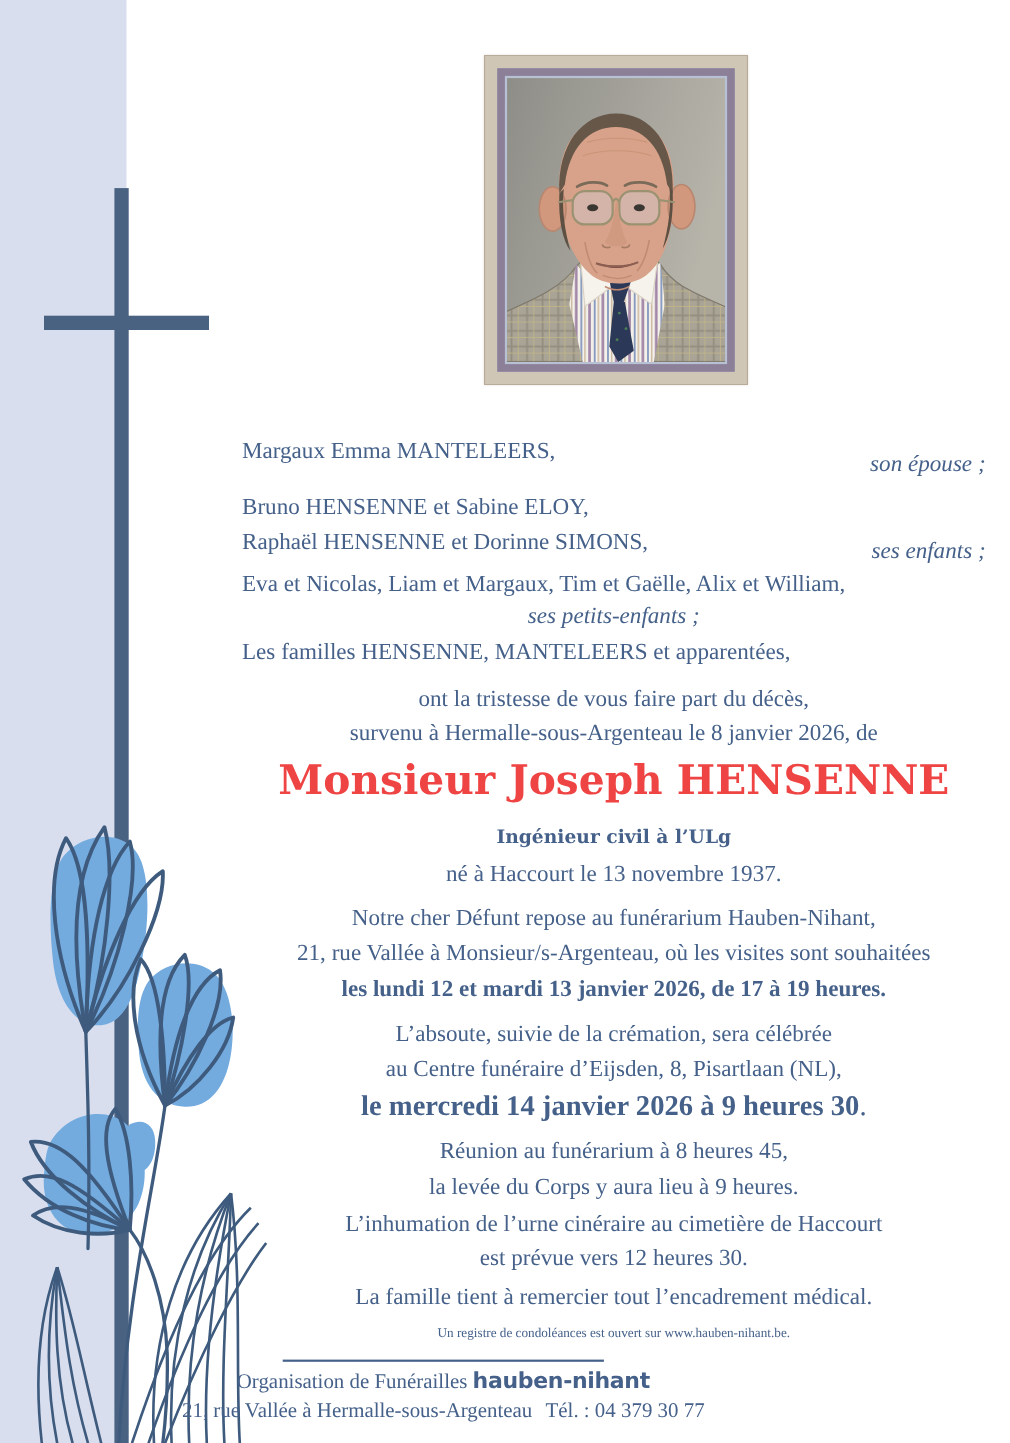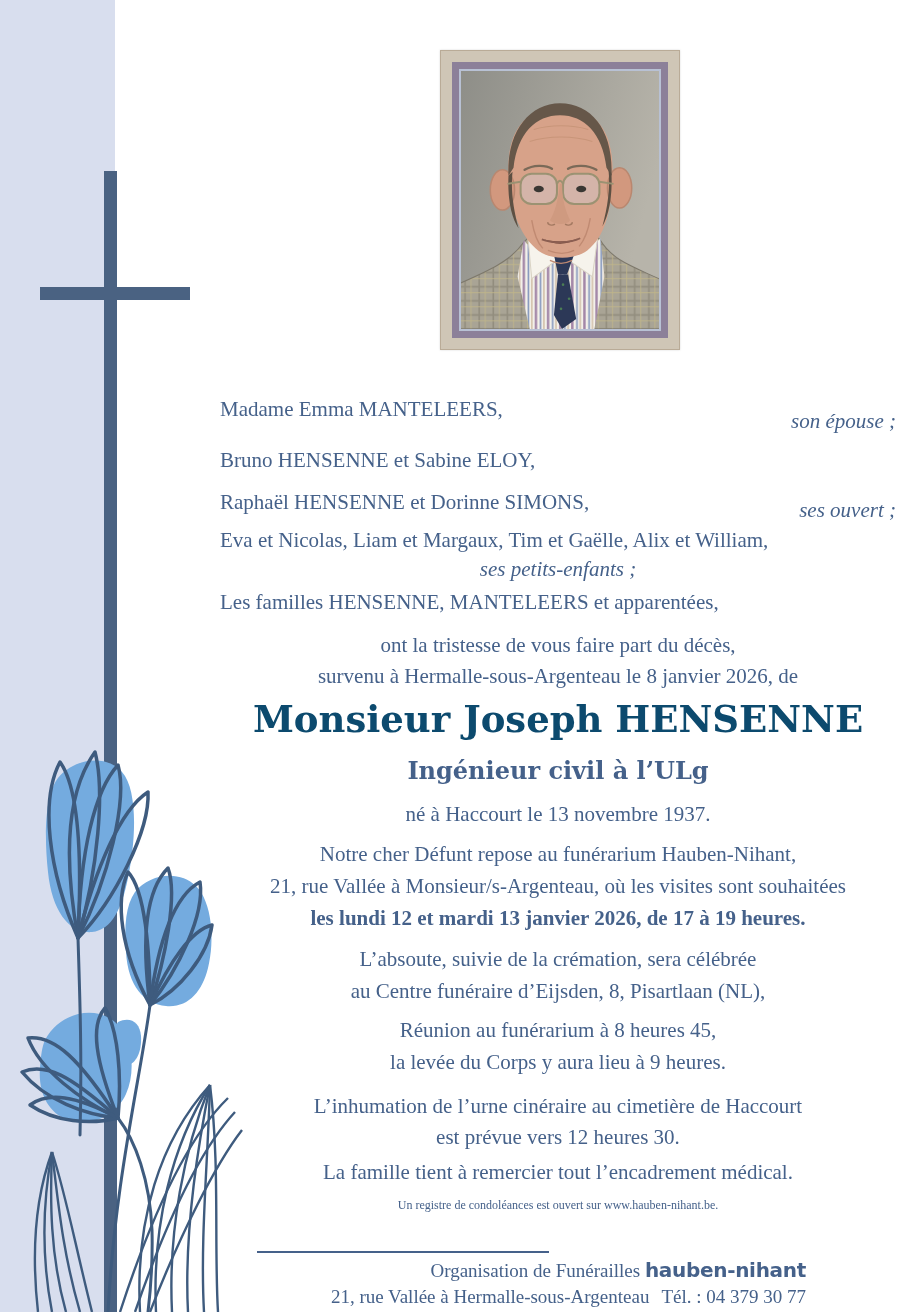--- a/index.html
+++ b/index.html
@@ -35,40 +35,40 @@
   .line{height:30px;}
   .rel{font-style:italic;text-align:center;}
   .rel-shift-12{transform:translateY(12px);}
   .rel-shift-8{transform:translateY(8px);}
   .rel-line{height:28px;line-height:28px;}
   .center{text-align:center;}
   .b{font-weight:bold;}
   .name-line{
     font-family:"DejaVu Serif", serif;
     font-weight:bold;font-size:37px;line-height:48px;
-    text-align:center;height:48px;color:#0c4a6e;
+    text-align:center;height:48px;color:#ef4444;
   }
   .subtitle-line{
     font-family:"DejaVu Serif", serif;
-    font-weight:bold;font-size:24px;line-height:32px;
+    font-weight:bold;font-size:17px;line-height:32px;
     text-align:center;height:32px;
   }
   .date-big{
     font-size:26px;line-height:36px;height:36px;font-weight:bold;
   }
   .date-big .dot{font-weight:normal;}
   .small-line{font-size:12px;line-height:26px;height:26px;}
   .h30{height:30px}.h31{height:31px}.h32{height:32px}
-  .mt21{margin-top:21px}.mt2{margin-top:12px}.mt8{margin-top:8px}
+  .mt21{margin-top:21px}.mt2{margin-top:2px}.mt8{margin-top:8px}
   .mt4{margin-top:4px}.mt13{margin-top:13px}.mt12{margin-top:12px}
   .mt10{margin-top:10px}.mt7{margin-top:7px}
   
   .footer{
-    position:absolute;left:0;top:1236px;width:806px;text-align:right;
-    font-size:19px;line-height:26px;margin-top:15px;
+    position:absolute;left:0;top:1236px;width:806px;text-align:center;
+    font-size:19px;line-height:26px;
   }
   .footer-rule{
     width:292px;height:0;border-top:2px solid #45618a;
     margin:0 auto 4px auto;
   }
   .logo{
     font-family:"DejaVu Sans", sans-serif;
     font-weight:bold;font-size:20px;letter-spacing:-0.3px;
   }
   .addr-bold{font-weight:normal;}
@@ -219,44 +219,45 @@
           <path d="M70,148 C72,160 75,170 81,176"></path>
           <path d="M128,146 C126,158 122,168 117,174"></path>
           <path d="M88,188 C96,192 102,192 110,188"></path>
         </g>
       </svg>
     </div>
   </div>
 
   <main class="content">
     <div class="row">
-      <span>Madame Emma MANTELEERS,</span>
+      <span>Margaux Emma MANTELEERS,</span>
       <span class="rel rel-shift-12">son épouse ;</span>
     </div>
     <div class="line mt21">Bruno HENSENNE et Sabine ELOY,</div>
     <div class="row mt2">
       <span>Raphaël HENSENNE et Dorinne SIMONS,</span>
-      <span class="rel rel-shift-8">ses ouvert ;</span>
+      <span class="rel rel-shift-8">ses enfants ;</span>
     </div>
     <div class="line mt8">Eva et Nicolas, Liam et Margaux, Tim et Gaëlle, Alix et William,</div>
     <div class="rel rel-line">ses petits-enfants ;</div>
     <div class="line mt4">Les familles HENSENNE, MANTELEERS et apparentées,</div>
 
     <div class="center h31 mt13">ont la tristesse de vous faire part du décès,</div>
     <div class="center h30">survenu à Hermalle-sous-Argenteau le 8 janvier 2026, de</div>
     <div class="name-line mt4">Monsieur Joseph HENSENNE</div>
     <div class="subtitle-line mt12">Ingénieur civil à l’ULg</div>
     <div class="center h30 mt2">né à Haccourt le 13 novembre 1937.</div>
 
     <div class="center h32 mt10">Notre cher Défunt repose au funérarium Hauben-Nihant,</div>
     <div class="center h32">21, rue Vallée à Monsieur/s-Argenteau, où les visites sont souhaitées</div>
     <div class="center h31 b">les lundi 12 et mardi 13 janvier 2026, de 17 à 19 heures.</div>
 
     <div class="center h32 mt10">L’absoute, suivie de la crémation, sera célébrée</div>
     <div class="center h32">au Centre funéraire d’Eijsden, 8, Pisartlaan (NL),</div>
+    <div class="center date-big"><span>le mercredi 14 janvier 2026 à 9 heures 30</span><span class="dot">.</span></div>
 
     <div class="center h32 mt7">Réunion au funérarium à 8 heures 45,</div>
     <div class="center h32">la levée du Corps y aura lieu à 9 heures.</div>
 
     <div class="center h31 mt2">L’inhumation de l’urne cinéraire au cimetière de Haccourt</div>
     <div class="center h31">est prévue vers 12 heures 30.</div>
 
     <div class="center h31 mt4">La famille tient à remercier tout l’encadrement médical.</div>
     <div class="center small-line mt4">Un registre de condoléances est ouvert sur www.hauben-nihant.be.</div>
   </main>

